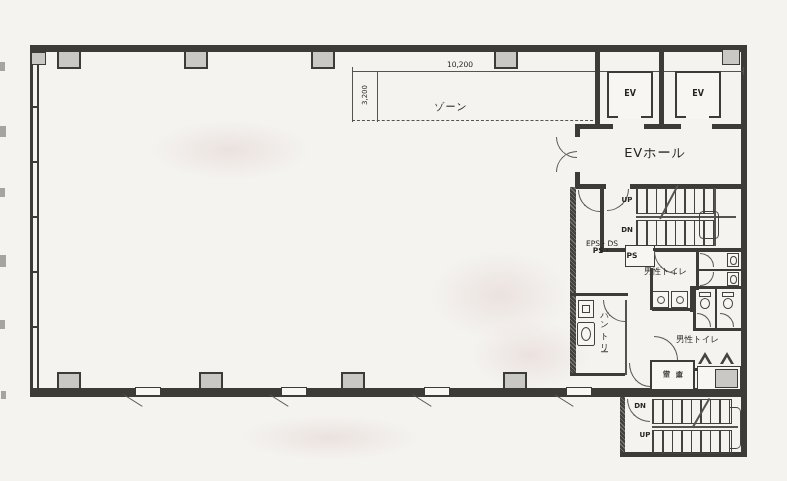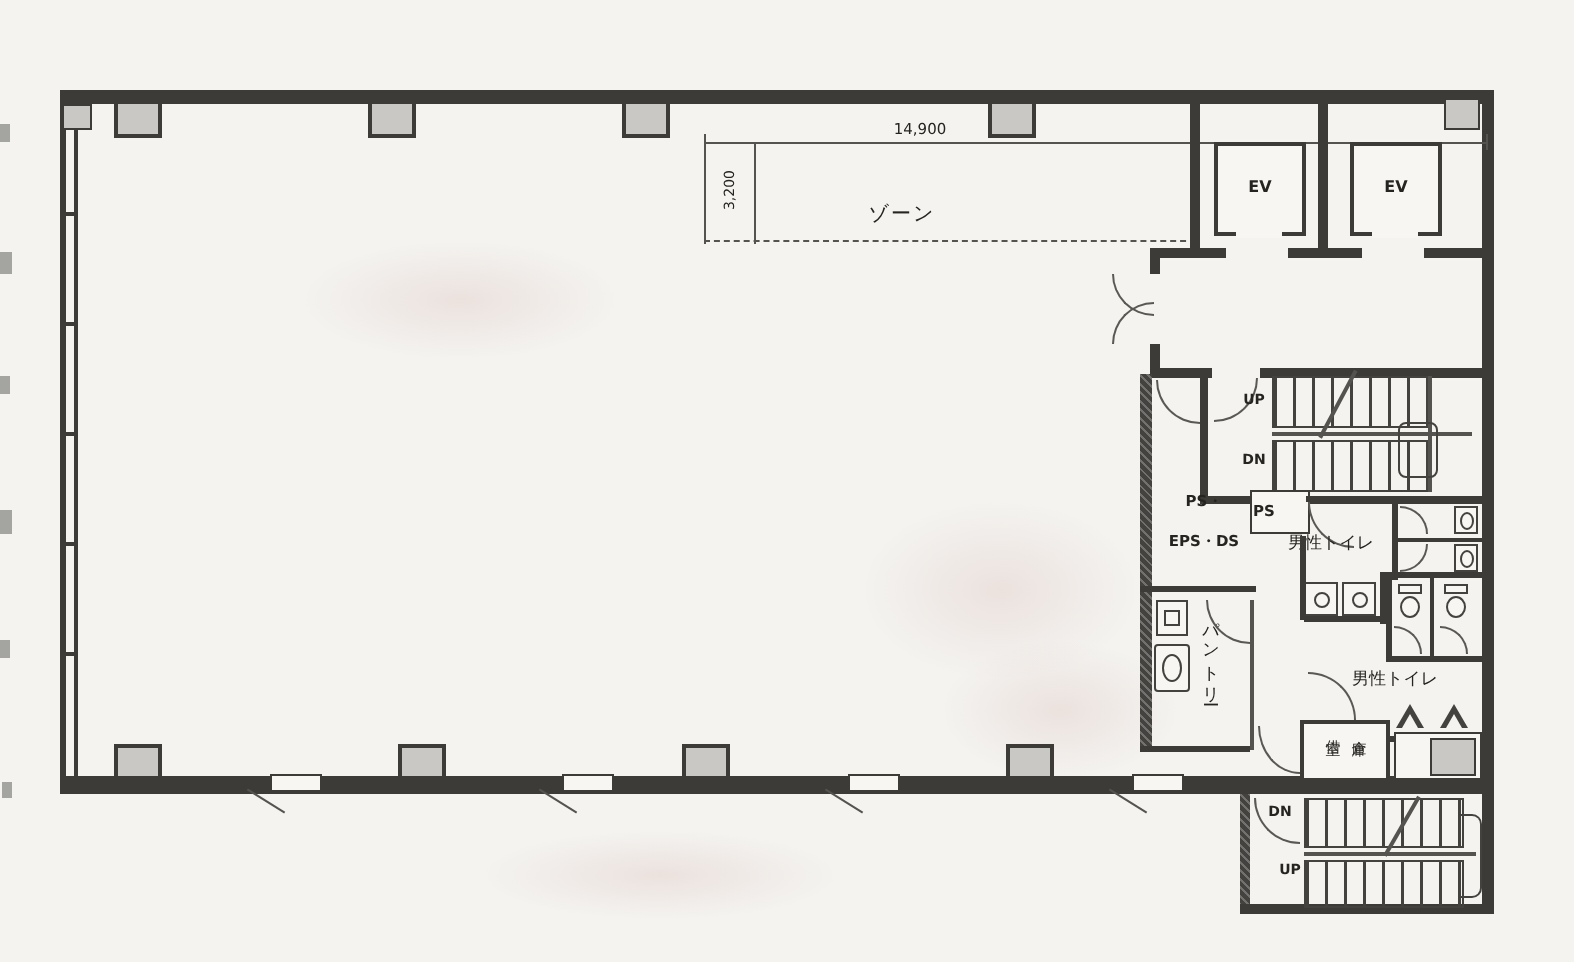--- a/index.html
+++ b/index.html
@@ -71,21 +71,21 @@
   <div class="box" style="left:424px;top:387px;width:26px;height:9px;border-width:1px"></div>
   <div class="box" style="left:566px;top:387px;width:26px;height:9px;border-width:1px"></div>
   <div class="ln" style="left:122px;top:400px;width:22px;height:1px;transform:rotate(32deg)"></div>
   <div class="ln" style="left:268px;top:400px;width:22px;height:1px;transform:rotate(32deg)"></div>
   <div class="ln" style="left:411px;top:400px;width:22px;height:1px;transform:rotate(32deg)"></div>
   <div class="ln" style="left:553px;top:400px;width:22px;height:1px;transform:rotate(32deg)"></div>
 
   <div class="ln" style="left:352px;top:71px;width:392px;height:1px"></div>
   <div class="ln" style="left:352px;top:67px;width:1px;height:8px"></div>
   <div class="ln" style="left:743px;top:67px;width:1px;height:8px"></div>
-  <div class="lbl c" style="left:420px;top:60px;width:80px;font-size:7.5px">14,900</div>
+  <div class="lbl c" style="left:420px;top:60px;width:80px;font-size:7.5px">10,200</div>
   <div class="ln" style="left:352px;top:71px;width:1px;height:51px"></div>
   <div class="ln" style="left:377px;top:71px;width:1px;height:51px"></div>
   <div class="lbl c" style="left:341px;top:91px;width:48px;font-size:7px;transform:rotate(-90deg)">3,200</div>
   <div class="a" style="left:352px;top:120px;width:246px;height:2px;border-top:1.2px dashed #55534f"></div>
   <div class="lbl c" style="left:386px;top:100px;width:130px;font-size:10px;letter-spacing:1px">ゾーン</div>
 
   <div class="w" style="left:595px;top:52px;width:5px;height:75px"></div>
   <div class="w" style="left:659px;top:52px;width:5px;height:75px"></div>
   <div class="w" style="left:575px;top:124px;width:172px;height:5px"></div>
   <div class="a" style="left:612px;top:124px;width:33px;height:5px;background:#f4f3f0"></div>
@@ -97,20 +97,21 @@
   <div class="box" style="left:607px;top:71px;width:46px;height:47px;border-width:2.5px">
     <div class="lbl c" style="left:0;right:0;top:16px;font-size:8px;font-weight:bold">EV</div>
     <div class="a" style="left:9px;bottom:-2.5px;width:23px;height:2.5px;background:#f7f6f3"></div>
   </div>
   <div class="box" style="left:675px;top:71px;width:46px;height:47px;border-width:2.5px">
     <div class="lbl c" style="left:0;right:0;top:16px;font-size:8px;font-weight:bold">EV</div>
     <div class="a" style="left:9px;bottom:-2.5px;width:23px;height:2.5px;background:#f7f6f3"></div>
   </div>
   <div class="col" style="left:722px;top:49px;width:18px;height:16px;border-width:1px"></div>
 
+  <div class="lbl c" style="left:600px;top:144px;width:110px;font-size:13px;letter-spacing:1px">EVホール</div>
   <div class="w" style="left:575px;top:127px;width:5px;height:10px"></div>
   <div class="w" style="left:575px;top:172px;width:5px;height:15px"></div>
   <div class="arc arc-bl" style="left:556px;top:137px;width:21px;height:21px"></div>
   <div class="arc arc-tl" style="left:556px;top:151px;width:21px;height:21px"></div>
   <div class="w" style="left:575px;top:184px;width:172px;height:5px"></div>
   <div class="a" style="left:606px;top:184px;width:24px;height:5px;background:#f4f3f0"></div>
   <div class="w" style="left:602px;top:184px;width:4px;height:5px"></div>
   <div class="w" style="left:630px;top:184px;width:4px;height:5px"></div>
 
   <div class="w" style="left:600px;top:189px;width:4px;height:63px"></div>
@@ -121,21 +122,21 @@
   <div class="ln" style="left:636px;top:216px;width:100px;height:1.5px"></div>
   <div class="ln" style="left:714px;top:188px;width:1.5px;height:58px"></div>
   <div class="a" style="left:699px;top:211px;width:18px;height:26px;border:1.3px solid #44423f;border-radius:4px"></div>
   <div class="ln" style="left:668px;top:183px;width:1.5px;height:38px;transform:rotate(28deg)"></div>
   <div class="w" style="left:600px;top:248px;width:147px;height:4px"></div>
   <div class="lbl c" style="left:616px;top:196px;width:22px;font-size:7px;font-weight:bold">UP</div>
   <div class="lbl c" style="left:616px;top:226px;width:22px;font-size:7px;font-weight:bold">DN</div>
 
   <div class="wh" style="left:570px;top:187px;width:6px;height:188px"></div>
   <div class="lbl c" style="left:576px;top:246px;width:52px;font-size:7.5px;font-weight:bold">PS・</div>
-  <div class="lbl c" style="left:573px;top:266px;width:58px;font-size:7.5px;font-weight:bold">EPS・DS</div>
+  <div class="lbl c" style="left:573px;top:239px;width:58px;font-size:7.5px;font-weight:normal">EPS・DS</div>
   <div class="box" style="left:625px;top:245px;width:30px;height:22px">
     <div class="lbl c" style="left:0;right:16px;top:5px;font-size:7.5px;font-weight:bold">PS</div>
   </div>
 
   <div class="w" style="left:676px;top:248px;width:65px;height:3px"></div>
   <div class="w" style="left:653px;top:248px;width:4px;height:3px"></div>
   <div class="arc arc-bl" style="left:654px;top:251px;width:23px;height:23px"></div>
   <div class="lbl" style="left:644px;top:266px;width:54px;font-size:8.5px">男性トイレ</div>
   <div class="w" style="left:696px;top:250px;width:3px;height:40px"></div>
   <div class="w" style="left:696px;top:269px;width:45px;height:2px"></div>

